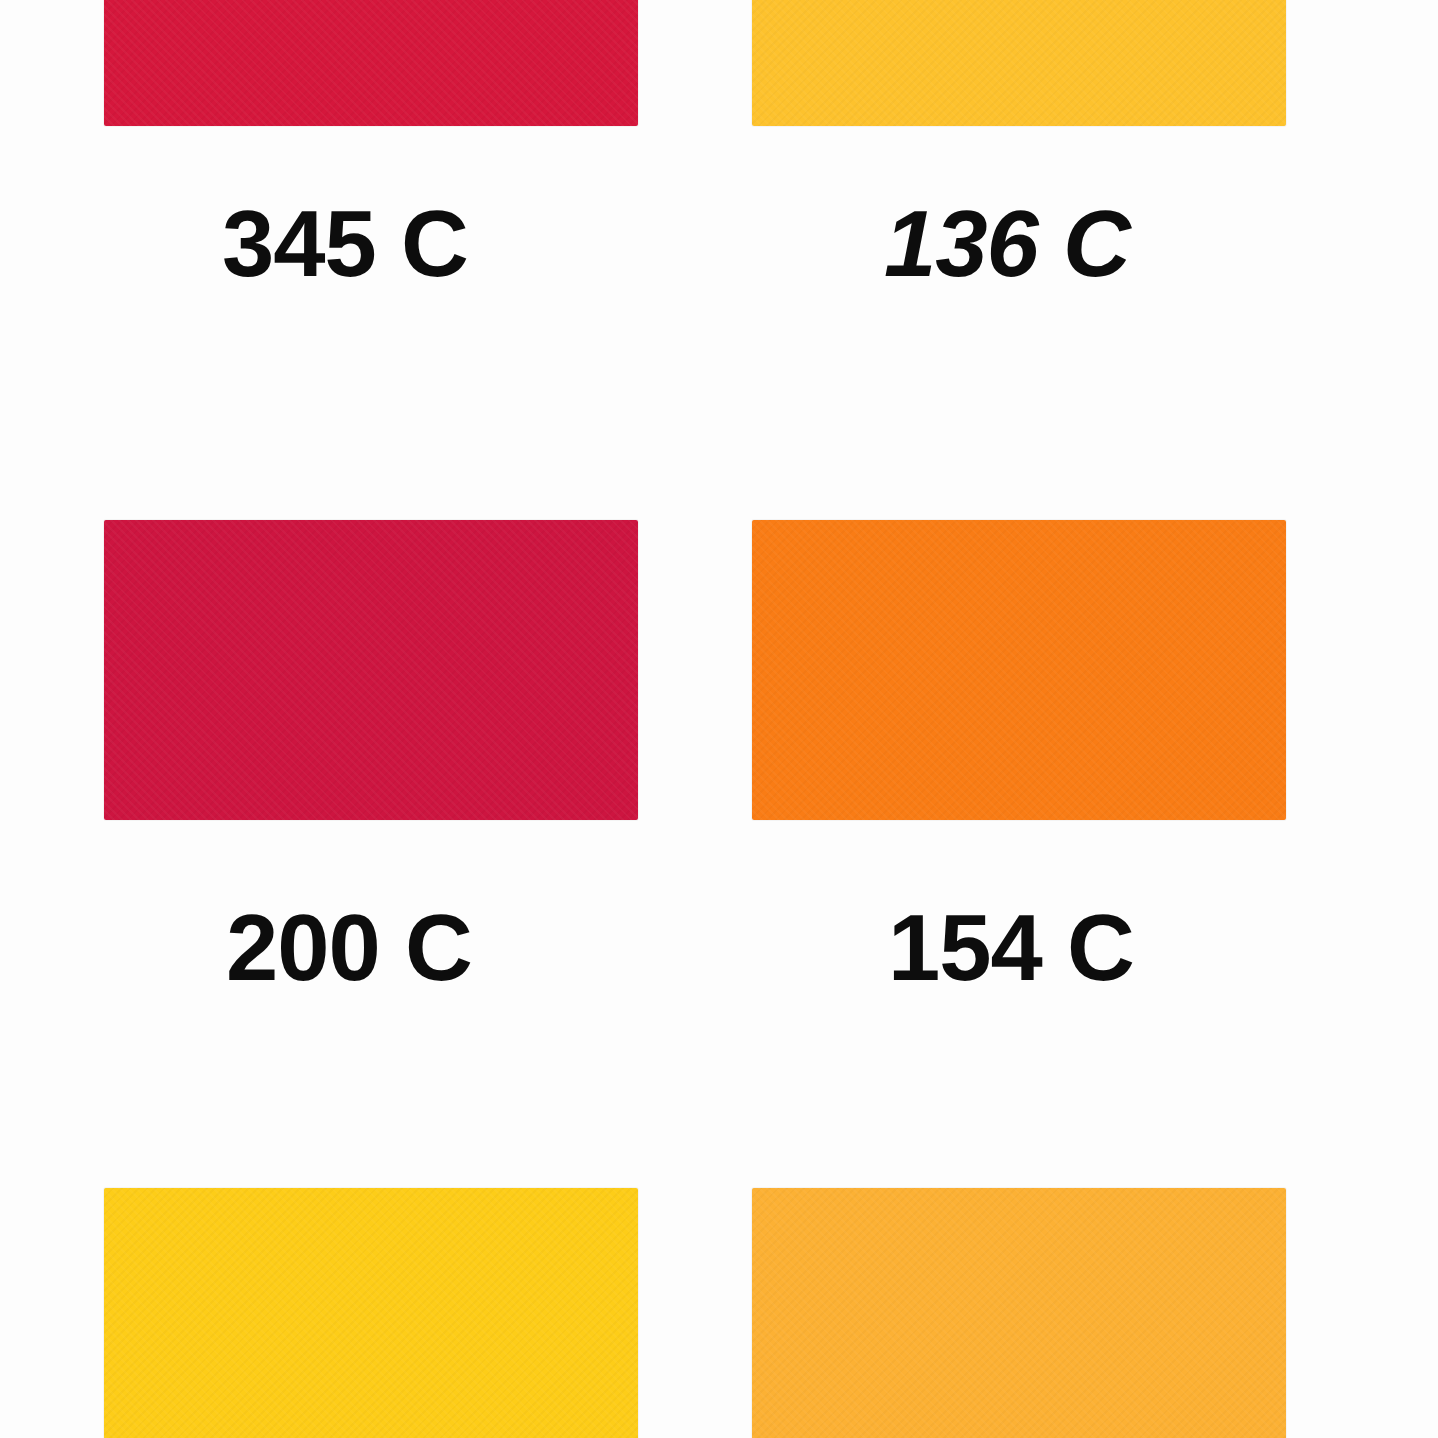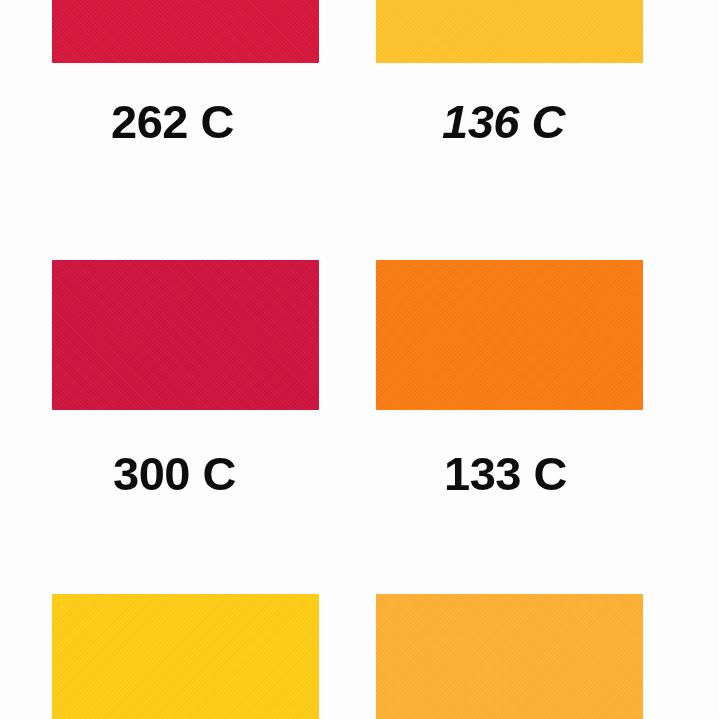--- a/index.html
+++ b/index.html
@@ -77,36 +77,36 @@
   #cell-row3-right { left: 376px; top: 594px; width: 267px; height: 150px; }
 </style>
 </head>
 <body>
 
 <div id="swatch-sheet" style="background: rgb(253, 253, 253);">
 
   <div class="swatch-cell" id="cell-186c">
     <div class="swatch-chip" style="background-color: rgb(213, 23, 60);"></div>
   </div>
-  <div class="swatch-label" id="label-186c" style="color: rgb(13, 13, 13);">262 C</div>
+  <div class="swatch-label" id="label-186c" style="color: rgb(13, 13, 13);">345 C</div>
 
   <div class="swatch-cell" id="cell-136c">
     <div class="swatch-chip" style="background-color: rgb(253, 194, 45);"></div>
   </div>
   <div class="swatch-label" id="label-136c" style="color: rgb(13, 13, 13);">136 C</div>
 
   <div class="swatch-cell" id="cell-200c">
     <div class="swatch-chip" style="background-color: rgb(205, 21, 64);"></div>
   </div>
-  <div class="swatch-label" id="label-200c" style="color: rgb(13, 13, 13);">300 C</div>
+  <div class="swatch-label" id="label-200c" style="color: rgb(13, 13, 13);">200 C</div>
 
   <div class="swatch-cell" id="cell-116c">
     <div class="swatch-chip" style="background-color: rgb(249, 124, 21);"></div>
   </div>
-  <div class="swatch-label" id="label-116c" style="color: rgb(13, 13, 13);">133 C</div>
+  <div class="swatch-label" id="label-116c" style="color: rgb(13, 13, 13);">154 C</div>
 
   <div class="swatch-cell" id="cell-row3-left">
     <div class="swatch-chip" style="background-color: rgb(253, 205, 24);"></div>
   </div>
   <div class="swatch-cell" id="cell-row3-right">
     <div class="swatch-chip" style="background-color: rgb(252, 177, 52);"></div>
   </div>
 
 </div>
 

